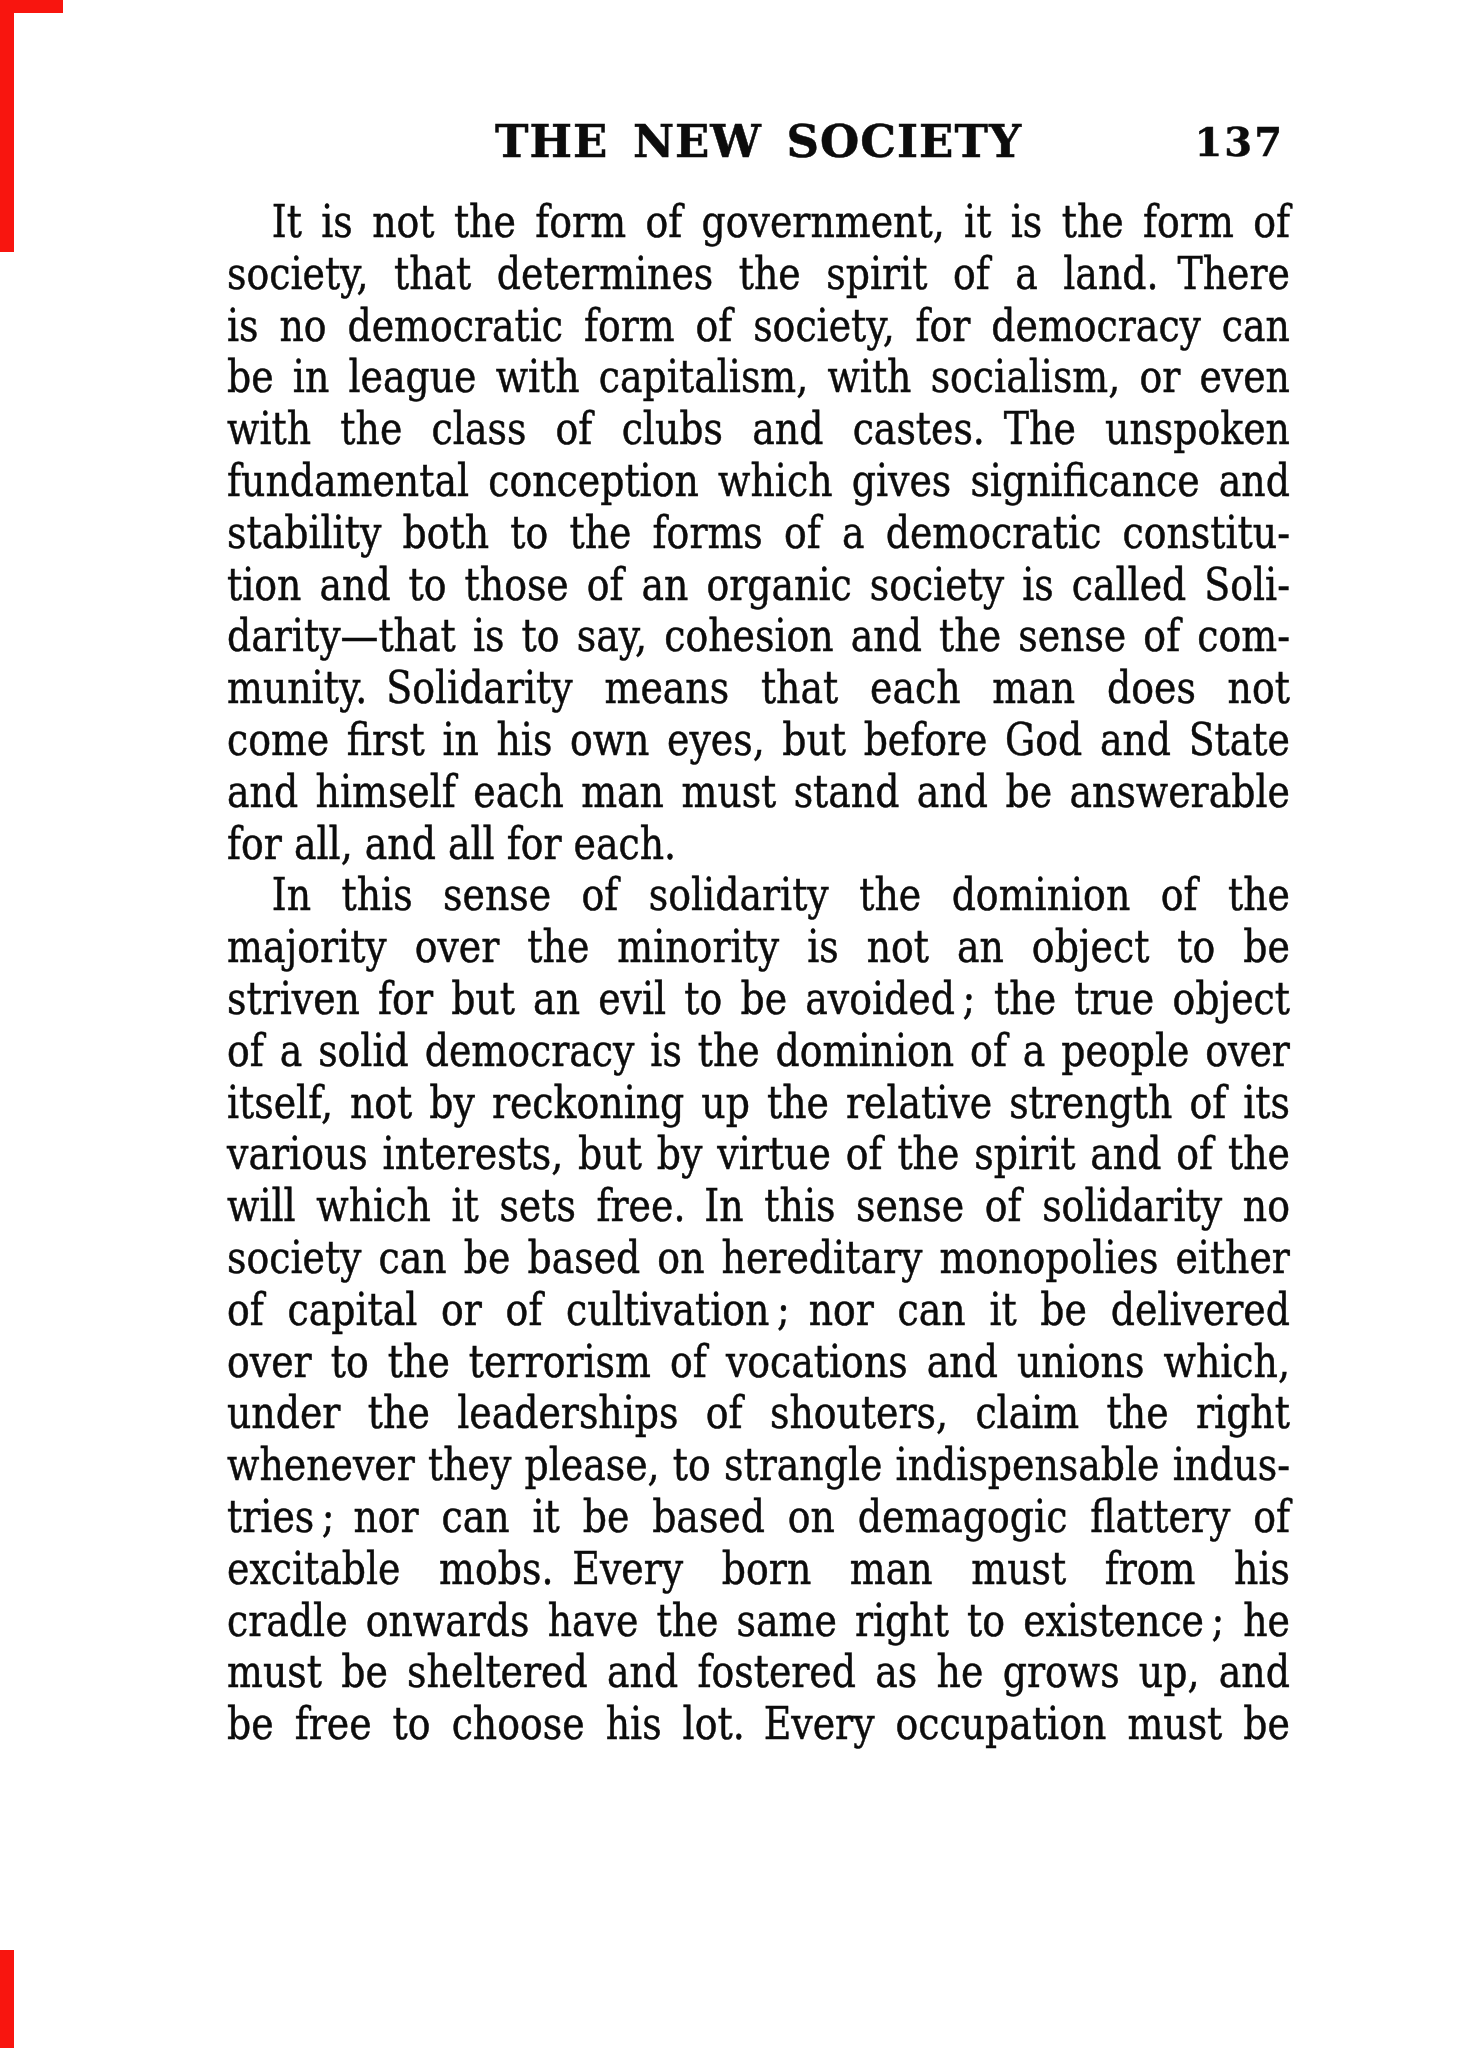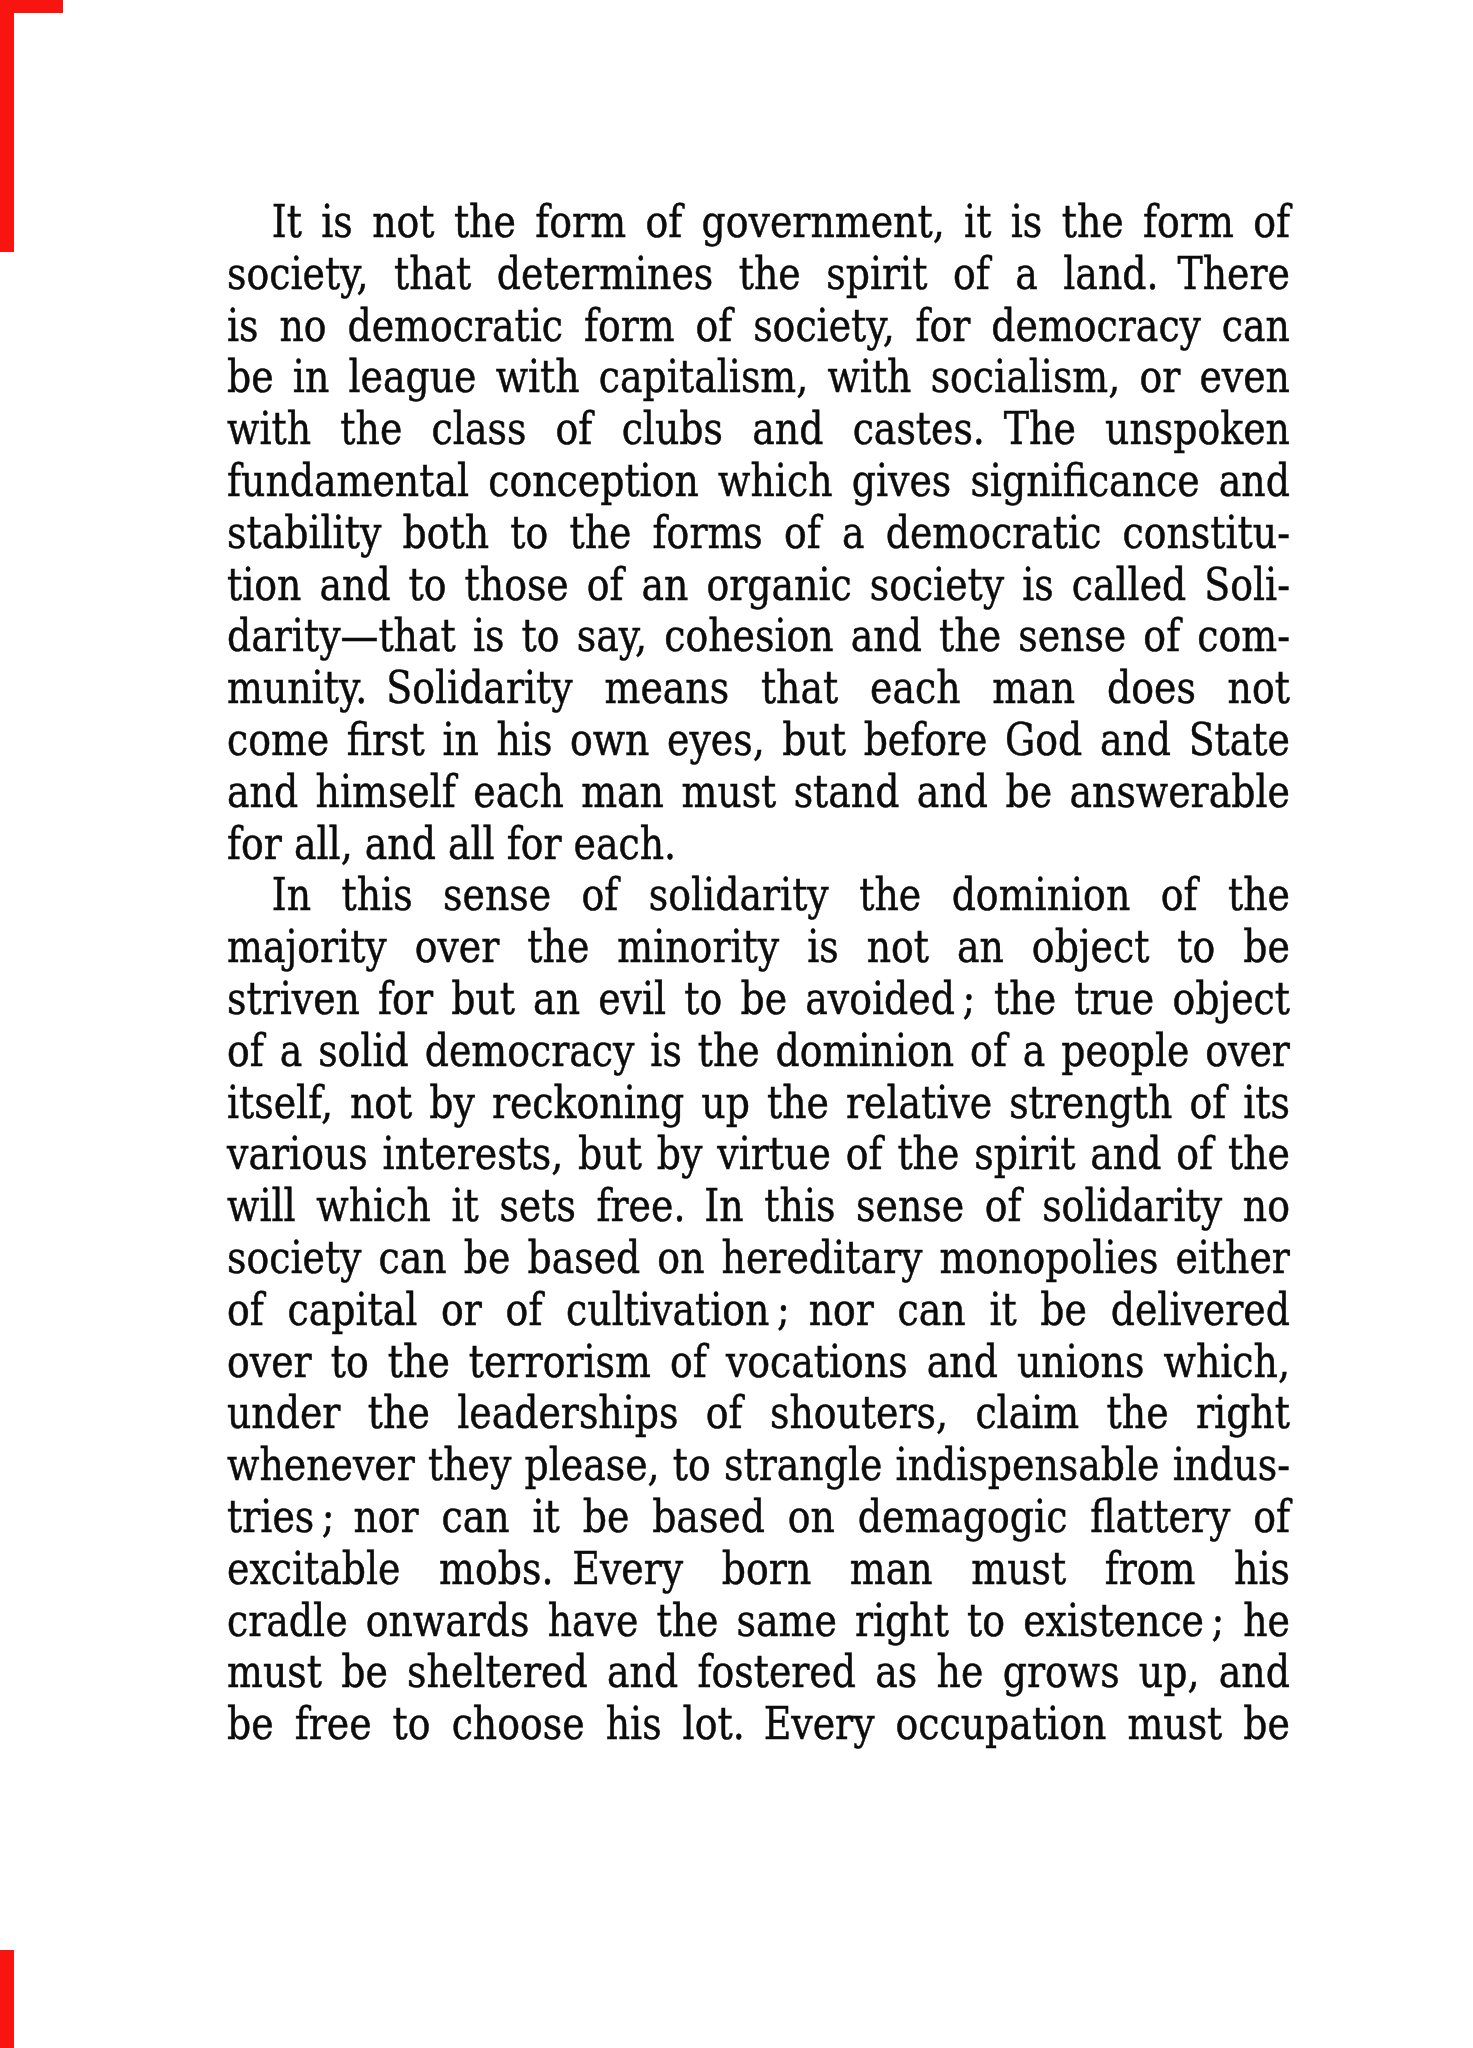--- a/index.html
+++ b/index.html
@@ -74,20 +74,24 @@
 </style>
 </head>
 <body>
 
 <div class="page">
 
   <div class="red-mark mark-left-top"></div>
   <div class="red-mark mark-top"></div>
   <div class="red-mark mark-left-bottom"></div>
 
+  <div class="header-row">
+    <div class="running-title">THE NEW SOCIETY</div>
+    <div class="folio">137</div>
+  </div>
 
   <div class="body-text">
     <div class="paragraph">
         <div class="line first">It is not the form of government, it is the form of</div>
         <div class="line">society, that determines the spirit of a land. There</div>
         <div class="line">is no democratic form of society, for democracy can</div>
         <div class="line">be in league with capitalism, with socialism, or even</div>
         <div class="line">with the class of clubs and castes. The unspoken</div>
         <div class="line">fundamental conception which gives significance and</div>
         <div class="line">stability both to the forms of a democratic constitu-</div>

